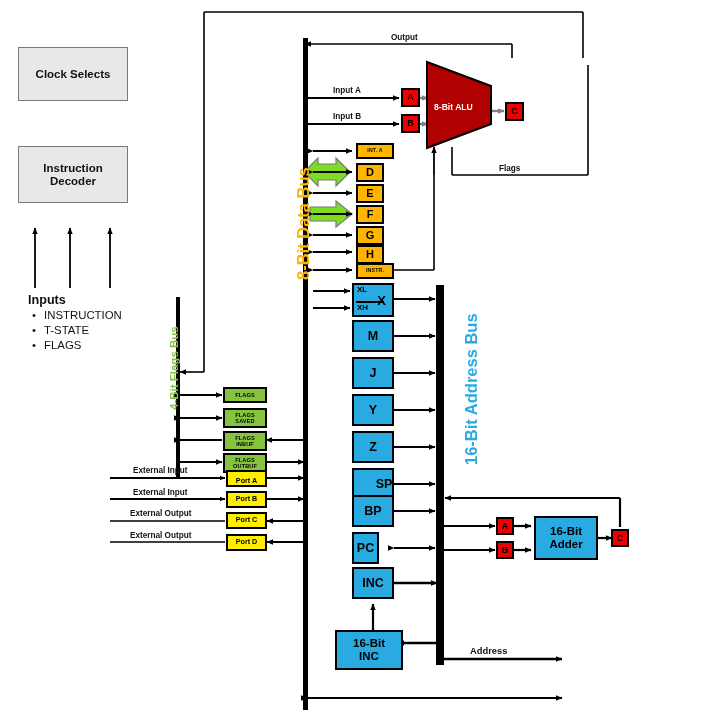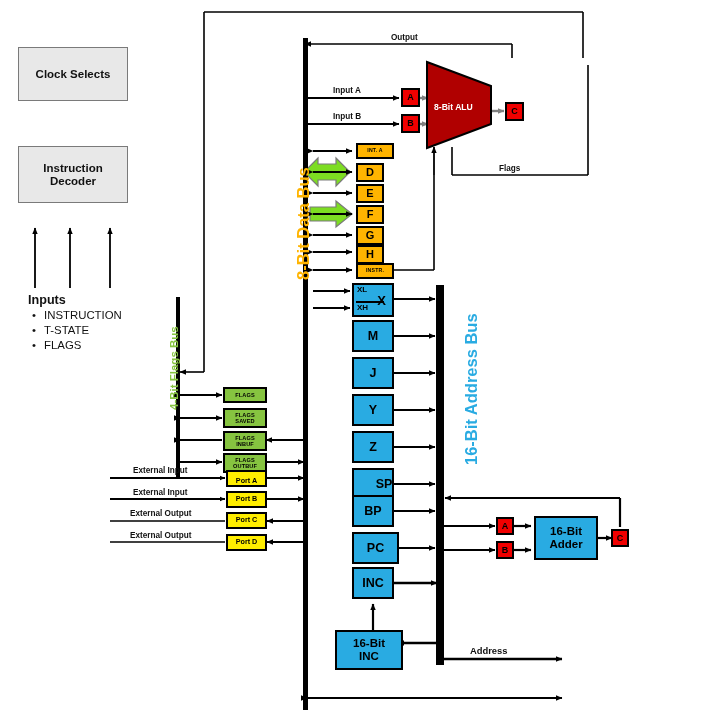--- a/index.html
+++ b/index.html
@@ -271,21 +271,21 @@
   </div>
   <div class="box blue" style="left:352px;top:431px;width:42px;height:32px;">
     <span>Z</span>
   </div>
   <div class="box blue" style="left:352px;top:468px;width:42px;height:32px;padding-left:22px;">
     <span>SP</span>
   </div>
   <div class="box blue" style="left:352px;top:495px;width:42px;height:32px;">
     <span>BP</span>
   </div>
-  <div class="box blue" style="left:352px;top:532px;width:47px;height:32px;">
+  <div class="box blue" style="left:352px;top:532px;width:27px;height:32px;">
     <span>PC</span>
   </div>
   <div class="box blue" style="left:352px;top:567px;width:42px;height:32px;">
     <span>INC</span>
   </div>
 
   <div class="box blue" style="left:335px;top:630px;width:68px;height:40px;flex-direction:column;font-size:11.5px;">
     <span>16-Bit</span>
     <span>INC</span>
   </div>

